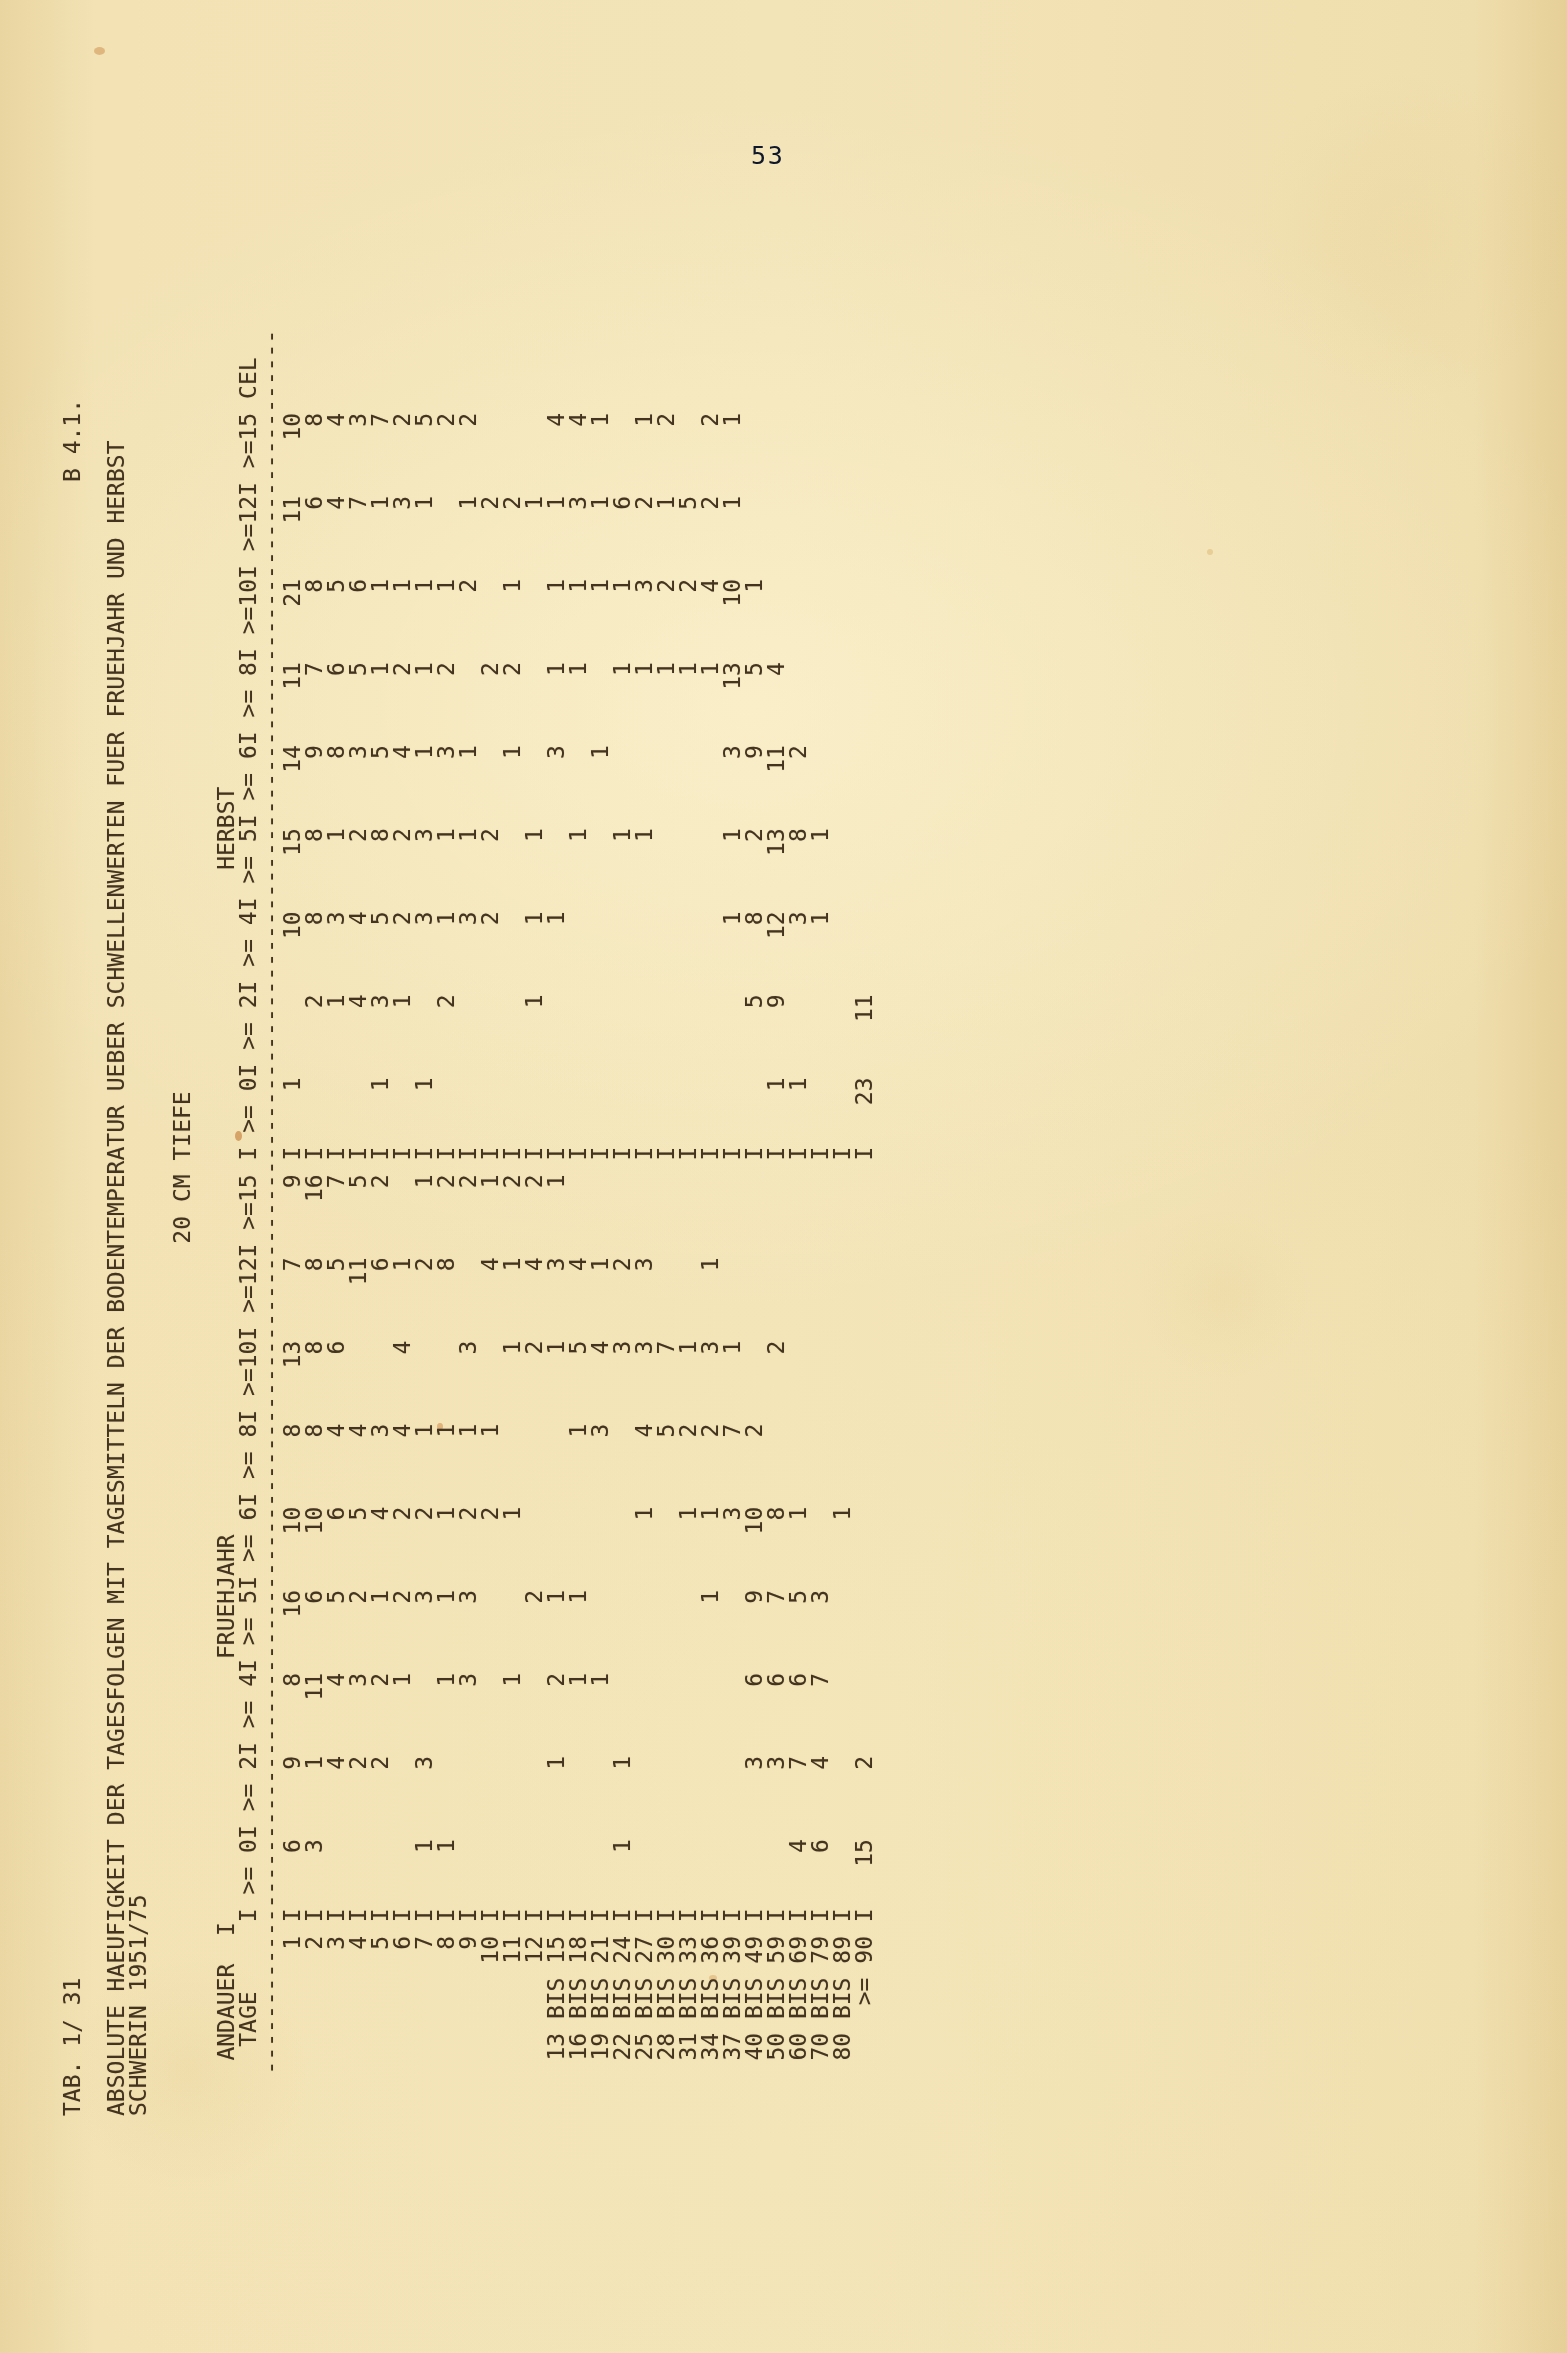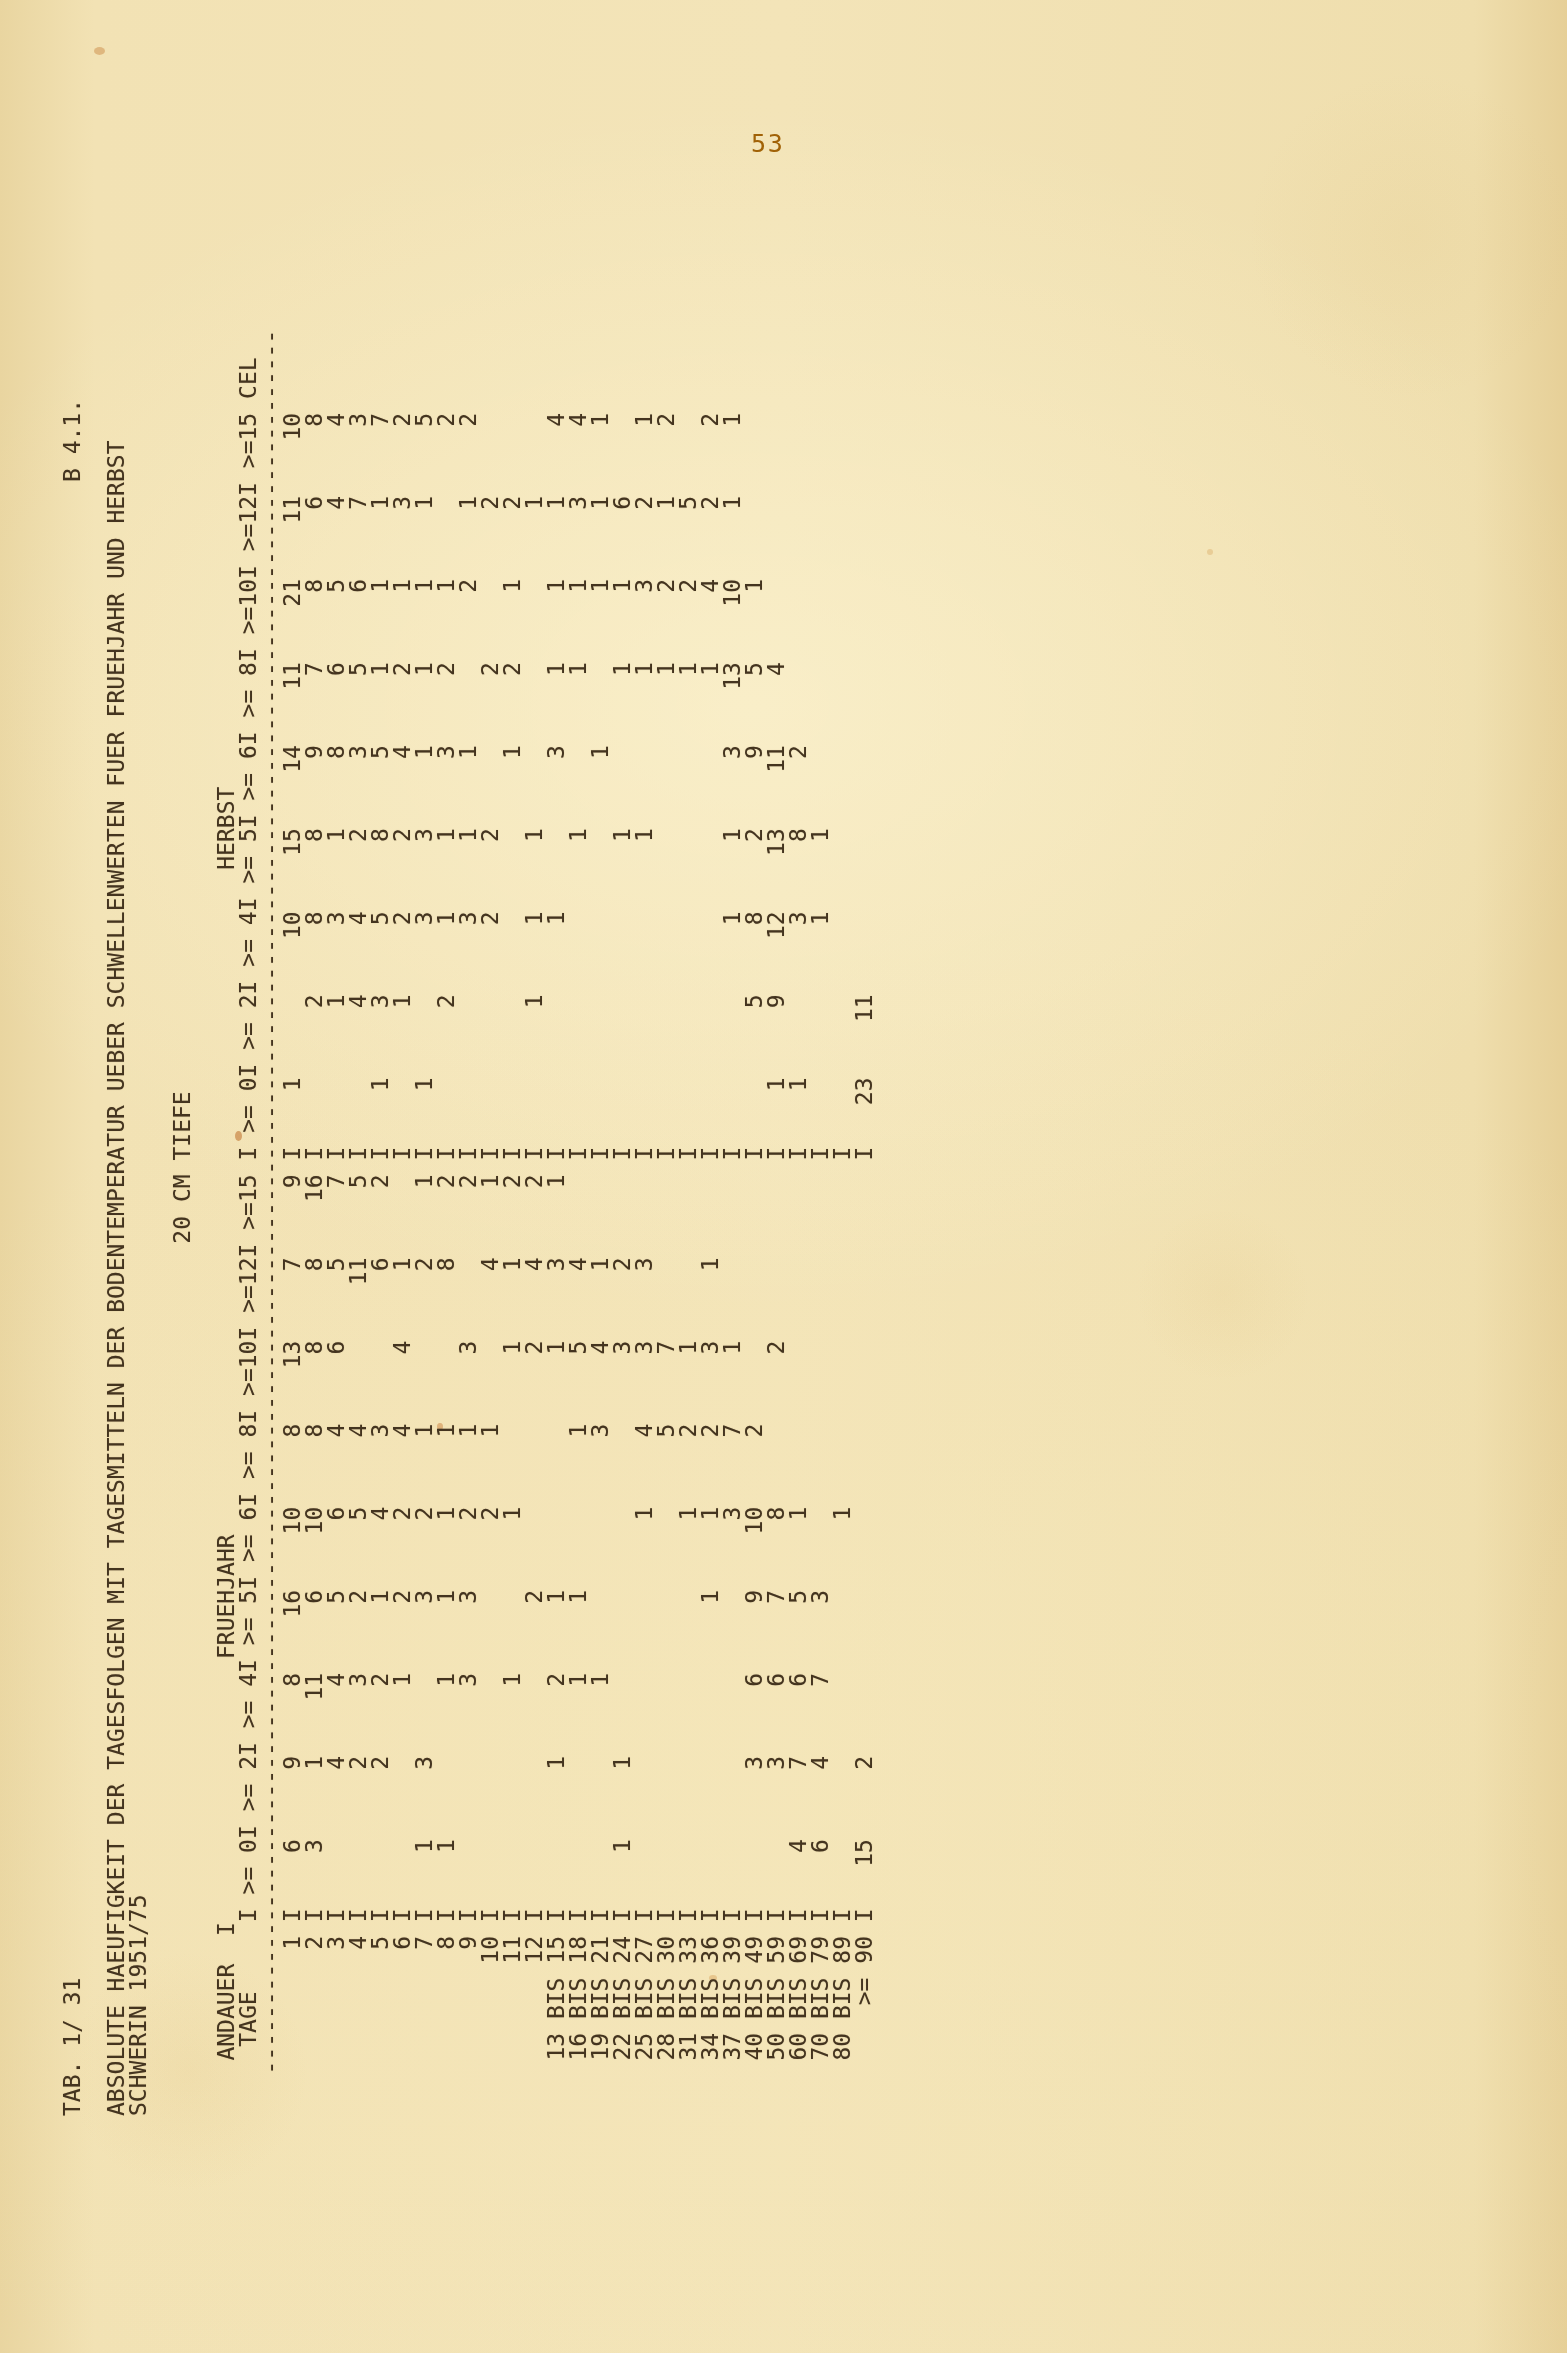--- a/index.html
+++ b/index.html
@@ -17,22 +17,22 @@
       #f1e1b3;
   }
   .paper::after{
     content:"";position:absolute;inset:0;
     background:
       radial-gradient(circle 172px at 12% 88%, rgba(210,170,90,0.10), transparent 70%),
       radial-gradient(circle 235px at 90% 10%, rgba(210,170,90,0.08), transparent 70%),
       radial-gradient(circle 125px at 78% 55%, rgba(200,150,60,0.06), transparent 70%);
   }
   .pagenum{
-    position:absolute;left:751px;top:129px;
-    font-size:25px;color:#a16207;letter-spacing:1.6px;
+    position:absolute;left:751px;top:141px;
+    font-size:25px;color:#0f172a;letter-spacing:1.6px;
   }
   
   .rot{
     position:absolute;top:0;left:0;width:2354px;height:1568px;
     transform-origin:0 0;
     transform:rotate(-90deg) translateX(-2354px);
   }
   pre.table{
     margin:0;padding:61px 0 0 238px;
     font-family:"DejaVu Sans Mono","Liberation Mono",monospace;

